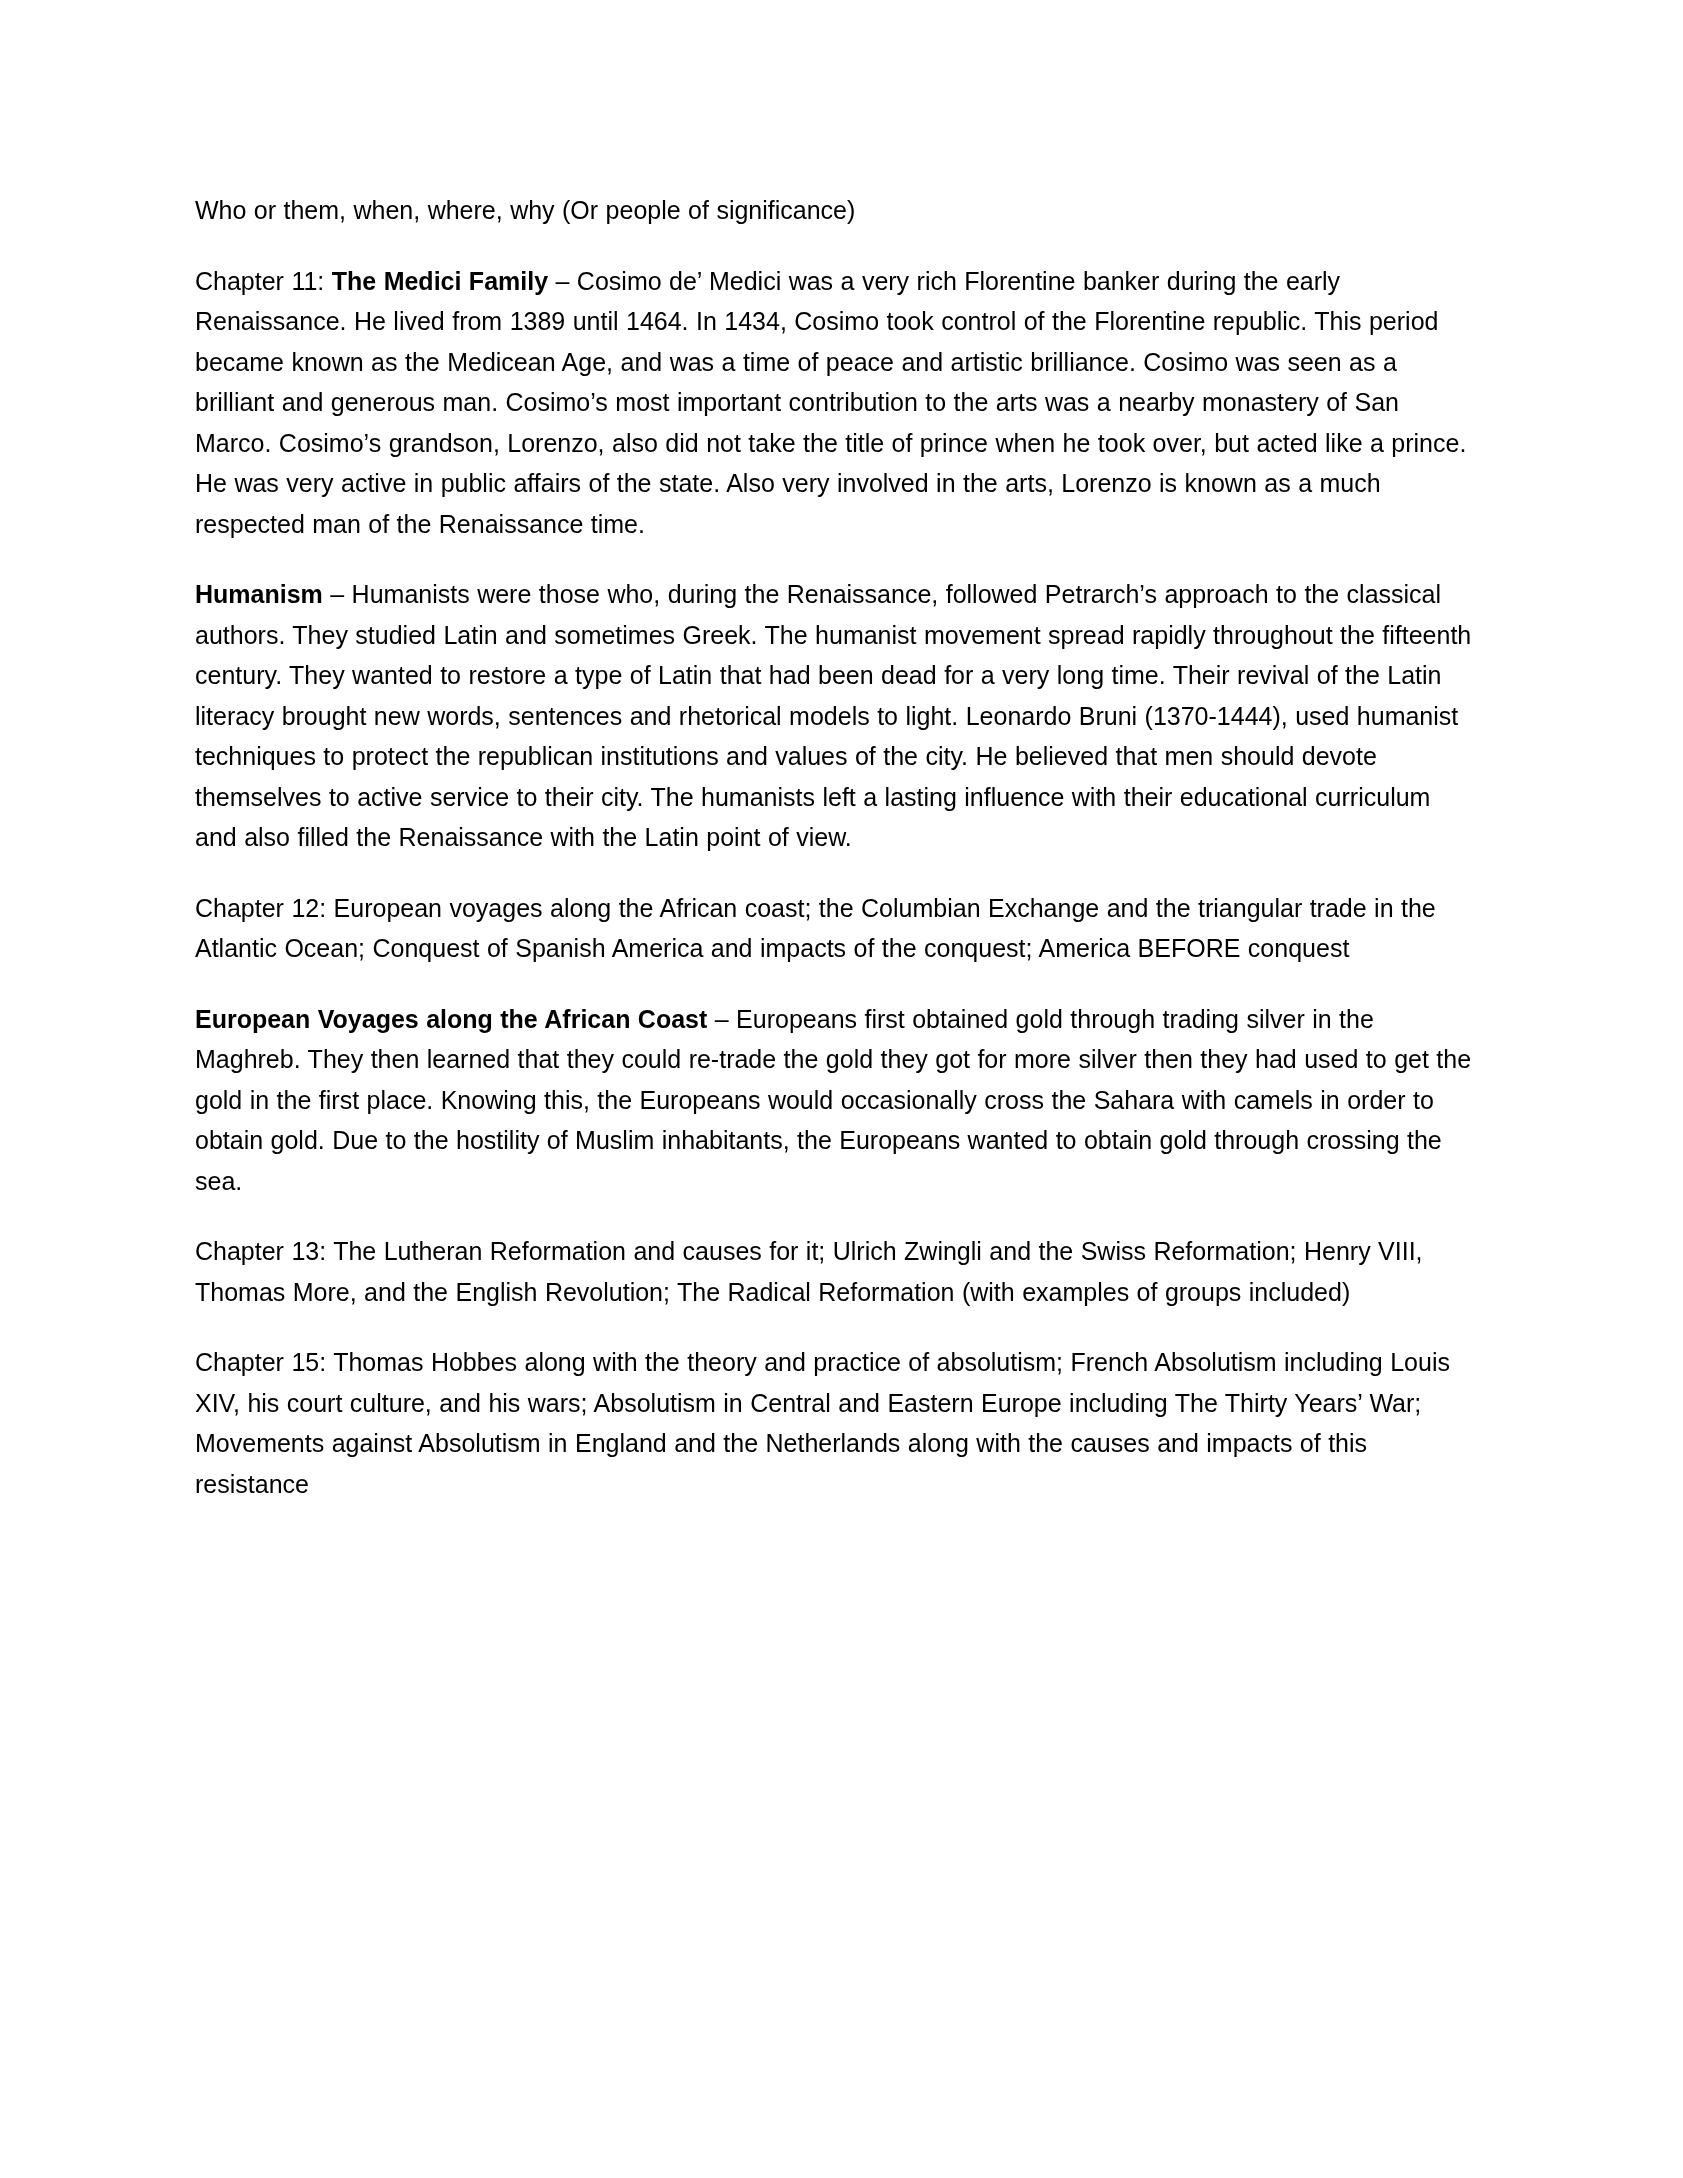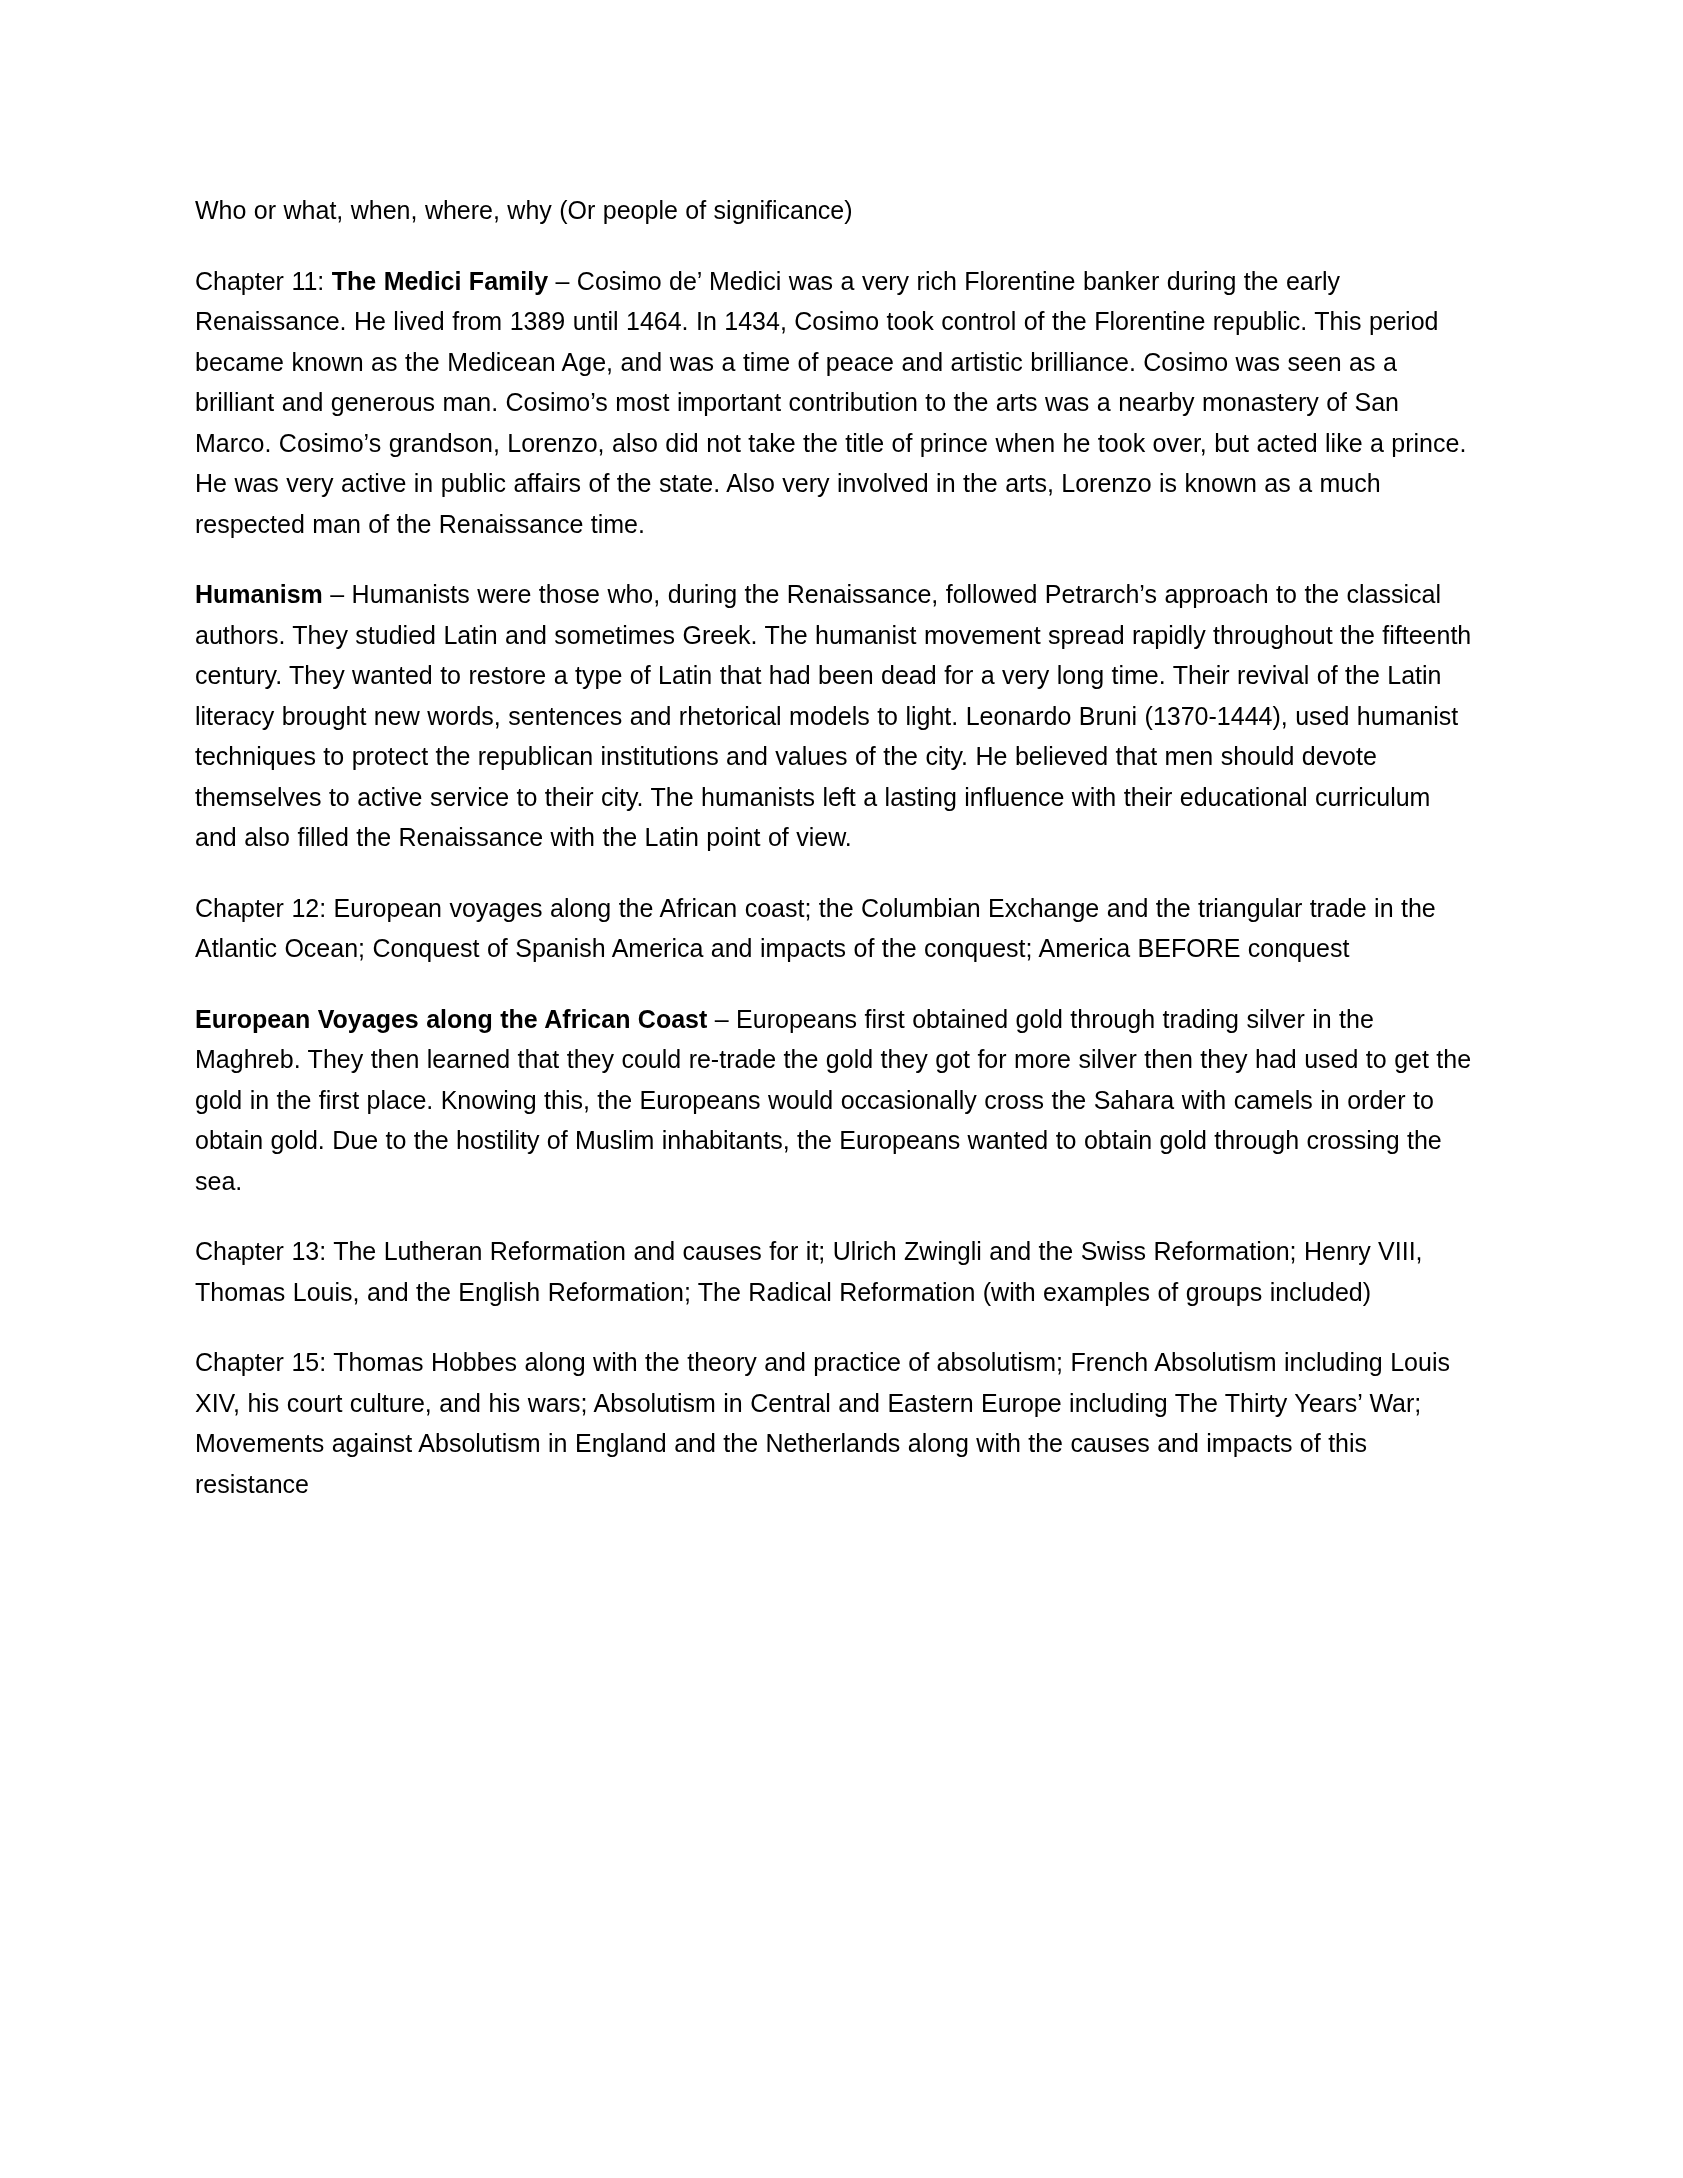--- a/index.html
+++ b/index.html
@@ -39,40 +39,40 @@
   .term {
     font-weight: bold;
   }
 </style>
 </head>
 <body>
 
 <div class="page">
   <div class="content">
 
-    <p class="para">Who or what, when, where, why  (Or people of significance)</p>
+    <p class="para">Who or them, when, where, why  (Or people of significance)</p>
 
     <p class="para">
       <span>Chapter 11:  </span><span class="term">The Medici Family</span><span> – Cosimo de’ Medici was a very rich Florentine banker during the early Renaissance. He lived from 1389 until 1464. In 1434, Cosimo took control of the Florentine republic. This period became known as the Medicean Age, and was a time of peace and artistic brilliance. Cosimo was seen as a brilliant and generous man. Cosimo’s most important contribution to the arts was a nearby monastery of San Marco. Cosimo’s grandson, Lorenzo, also did not take the title of prince when he took over, but acted like a prince. He was very active in public affairs of the state. Also very involved in the arts, Lorenzo is known as a much respected man of the Renaissance time.</span>
     </p>
 
     <p class="para">
       <span></span><span class="term">Humanism</span><span> – Humanists were those who, during the Renaissance, followed Petrarch’s approach to the classical authors. They studied Latin and sometimes Greek. The humanist movement spread rapidly throughout the fifteenth century. They wanted to restore a type of Latin that had been dead for a very long time. Their revival of the Latin literacy brought new words, sentences and rhetorical models to light. Leonardo Bruni (1370-1444), used humanist techniques to protect the republican institutions and values of the city. He believed that men should devote themselves to active service to their city. The humanists left a lasting influence with their educational curriculum and also filled the Renaissance with the Latin point of view.</span>
     </p>
 
     <p class="para">
       <span>Chapter 12:  European voyages along the African coast; the Columbian Exchange and the triangular trade in the Atlantic Ocean; Conquest of Spanish America and impacts of the conquest; America BEFORE conquest</span>
     </p>
 
     <p class="para">
       <span></span><span class="term">European Voyages along the African Coast</span><span> – Europeans first obtained gold through trading silver in the Maghreb. They then learned that they could re-trade the gold they got for more silver then they had used to get the gold in the first place. Knowing this, the Europeans would occasionally cross the Sahara with camels in order to obtain gold. Due to the hostility of Muslim inhabitants, the Europeans wanted to obtain gold through crossing the sea.</span>
     </p>
 
     <p class="para">
-      <span>Chapter 13:  The Lutheran Reformation and causes for it; Ulrich Zwingli and the Swiss Reformation; Henry VIII, Thomas Louis, and the English Reformation; The Radical Reformation (with examples of groups included)</span>
+      <span>Chapter 13:  The Lutheran Reformation and causes for it; Ulrich Zwingli and the Swiss Reformation; Henry VIII, Thomas More, and the English Revolution; The Radical Reformation (with examples of groups included)</span>
     </p>
 
 
     <p class="para">
       <span>Chapter 15:  Thomas Hobbes along with the theory and practice of absolutism; French Absolutism including Louis XIV, his court culture, and his wars; Absolutism in Central and Eastern Europe including The Thirty Years’ War;  Movements against Absolutism in England and the Netherlands  along with the causes and impacts of this resistance</span>
     </p>
 
   </div>
 </div>
 

